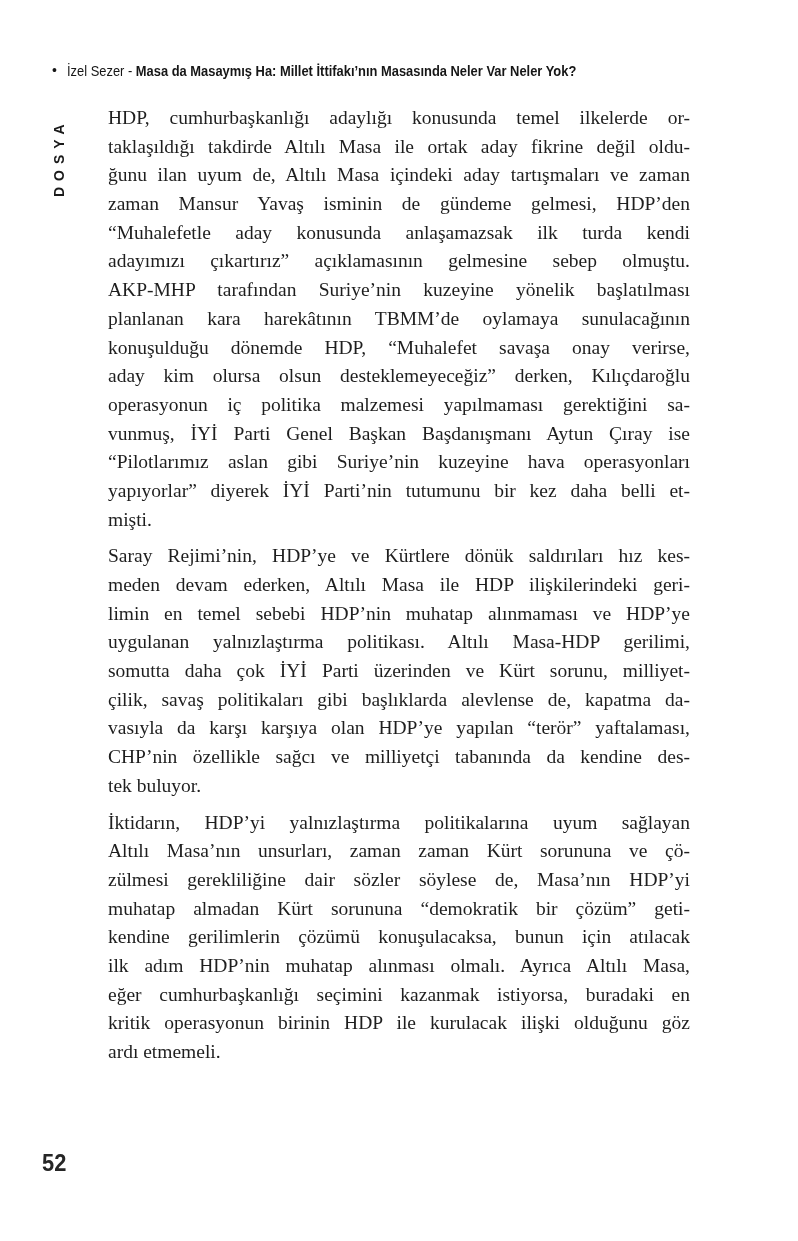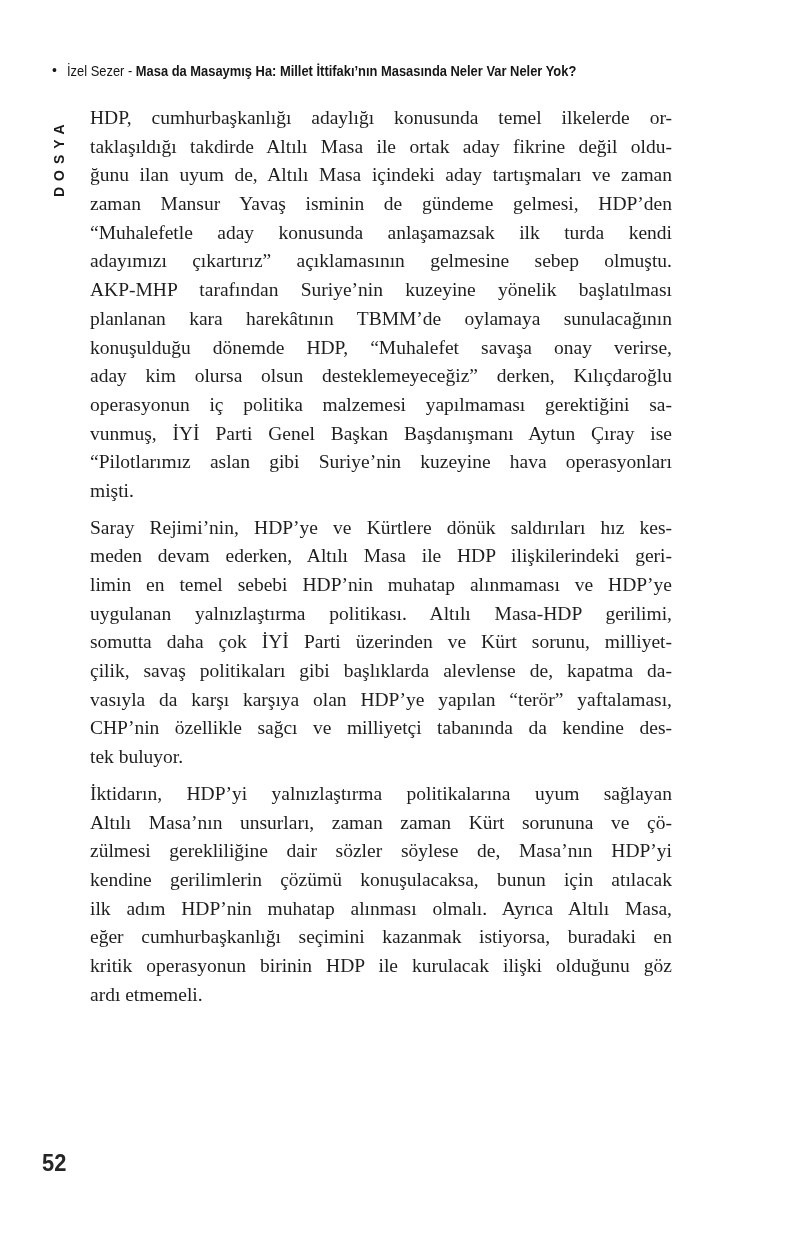--- a/index.html
+++ b/index.html
@@ -51,21 +51,21 @@
     font-weight: 800;
     font-size: 14px;
     letter-spacing: 6px;
     color: #1a1a1a;
     white-space: nowrap;
   }
 
   
   .body-text {
     position: absolute;
-    left: 90px;
+    left: 108px;
     top: 104px;
     width: 582px;
     font-size: 19.5px;
     line-height: 28.7px;
     color: #1e1e1e;
   }
   .paragraph { margin: 0 0 8px 0; }
   .line {
     text-align: justify;
     text-align-last: justify;
@@ -109,37 +109,39 @@
         <div class="line">zaman Mansur Yavaş isminin de gündeme gelmesi, HDP’den</div>
         <div class="line">“Muhalefetle aday konusunda anlaşamazsak ilk turda kendi</div>
         <div class="line">adayımızı çıkartırız” açıklamasının gelmesine sebep olmuştu.</div>
         <div class="line">AKP-MHP tarafından Suriye’nin kuzeyine yönelik başlatılması</div>
         <div class="line">planlanan kara harekâtının TBMM’de oylamaya sunulacağının</div>
         <div class="line">konuşulduğu dönemde HDP, “Muhalefet savaşa onay verirse,</div>
         <div class="line">aday kim olursa olsun desteklemeyeceğiz” derken, Kılıçdaroğlu</div>
         <div class="line">operasyonun iç politika malzemesi yapılmaması gerektiğini sa-</div>
         <div class="line">vunmuş, İYİ Parti Genel Başkan Başdanışmanı Aytun Çıray ise</div>
         <div class="line">“Pilotlarımız aslan gibi Suriye’nin kuzeyine hava operasyonları</div>
+        <div class="line">yapıyorlar” diyerek İYİ Parti’nin tutumunu bir kez daha belli et-</div>
         <div class="line line-last">mişti.</div>
       </div>
       <div class="paragraph">
         <div class="line">Saray Rejimi’nin, HDP’ye ve Kürtlere dönük saldırıları hız kes-</div>
         <div class="line">meden devam ederken, Altılı Masa ile HDP ilişkilerindeki geri-</div>
         <div class="line">limin en temel sebebi HDP’nin muhatap alınmaması ve HDP’ye</div>
         <div class="line">uygulanan yalnızlaştırma politikası. Altılı Masa-HDP gerilimi,</div>
         <div class="line">somutta daha çok İYİ Parti üzerinden ve Kürt sorunu, milliyet-</div>
         <div class="line">çilik, savaş politikaları gibi başlıklarda alevlense de, kapatma da-</div>
         <div class="line">vasıyla da karşı karşıya olan HDP’ye yapılan “terör” yaftalaması,</div>
         <div class="line">CHP’nin özellikle sağcı ve milliyetçi tabanında da kendine des-</div>
         <div class="line line-last">tek buluyor.</div>
       </div>
       <div class="paragraph">
         <div class="line">İktidarın, HDP’yi yalnızlaştırma politikalarına uyum sağlayan</div>
         <div class="line">Altılı Masa’nın unsurları, zaman zaman Kürt sorununa ve çö-</div>
         <div class="line">zülmesi gerekliliğine dair sözler söylese de, Masa’nın HDP’yi</div>
+        <div class="line">muhatap almadan Kürt sorununa “demokratik bir çözüm” geti-</div>
         <div class="line">kendine gerilimlerin çözümü konuşulacaksa, bunun için atılacak</div>
         <div class="line">ilk adım HDP’nin muhatap alınması olmalı. Ayrıca Altılı Masa,</div>
         <div class="line">eğer cumhurbaşkanlığı seçimini kazanmak istiyorsa, buradaki en</div>
         <div class="line">kritik operasyonun birinin HDP ile kurulacak ilişki olduğunu göz</div>
         <div class="line line-last">ardı etmemeli.</div>
       </div>
     </div>
 
   <div class="page-number">52</div>
 

